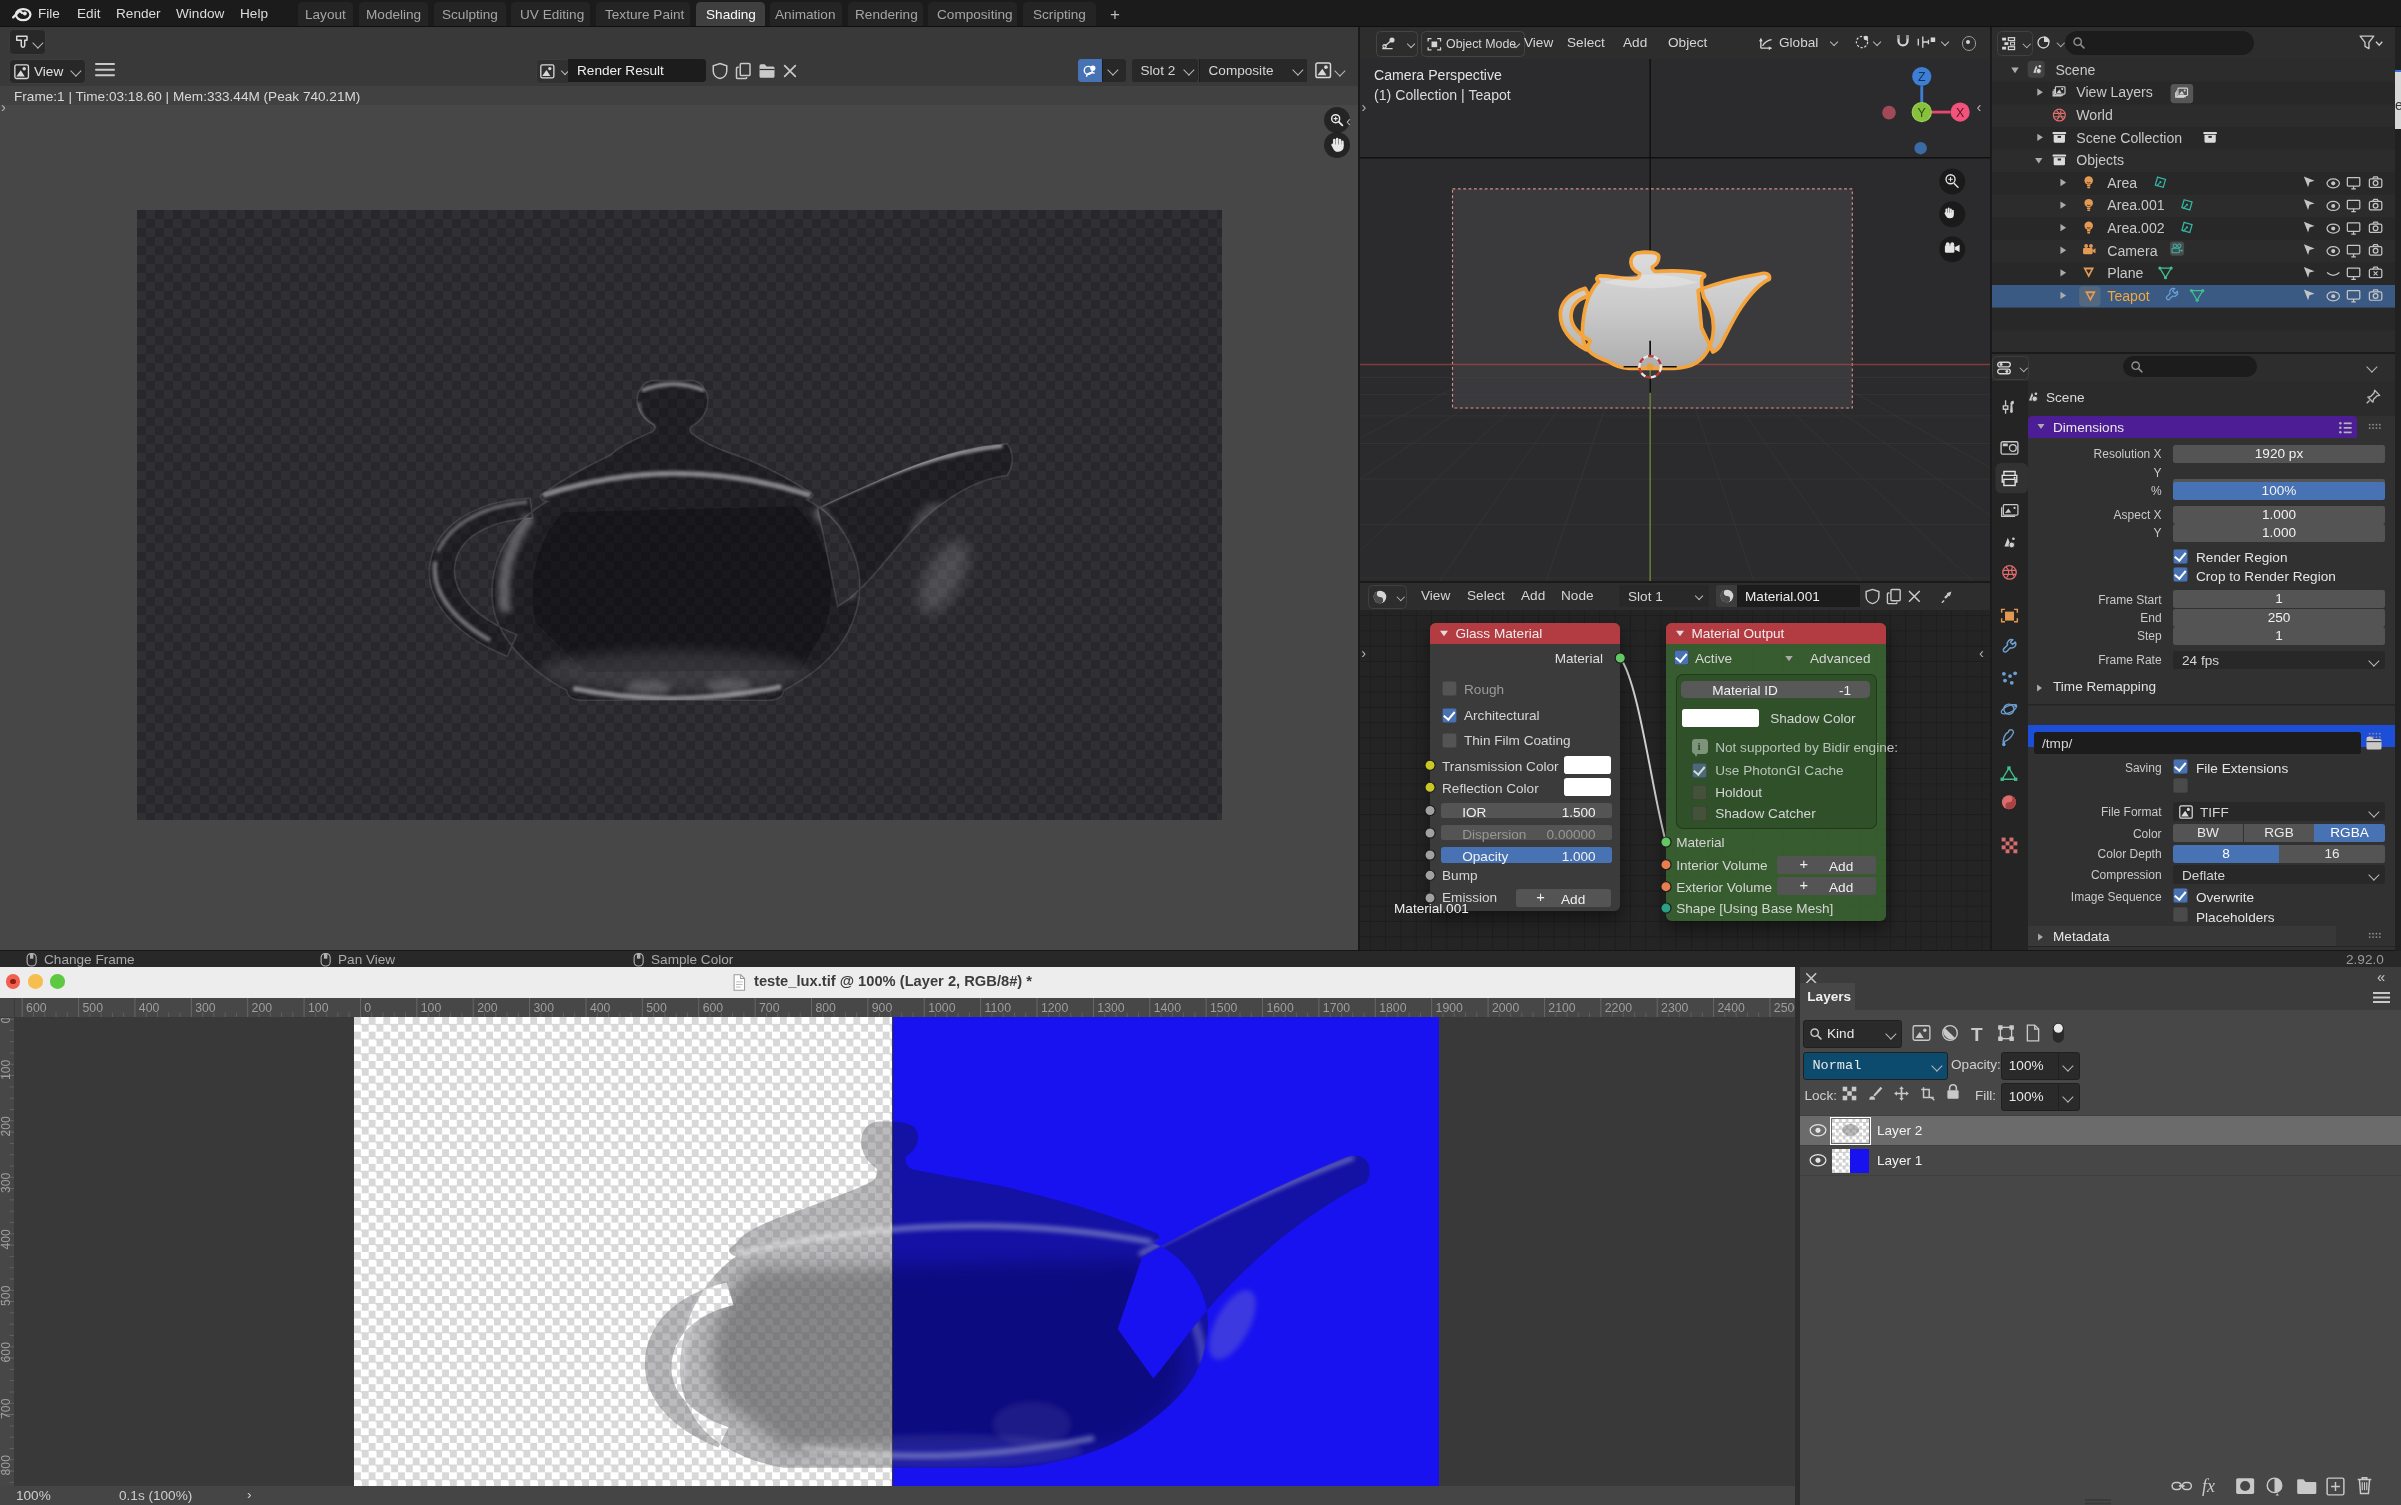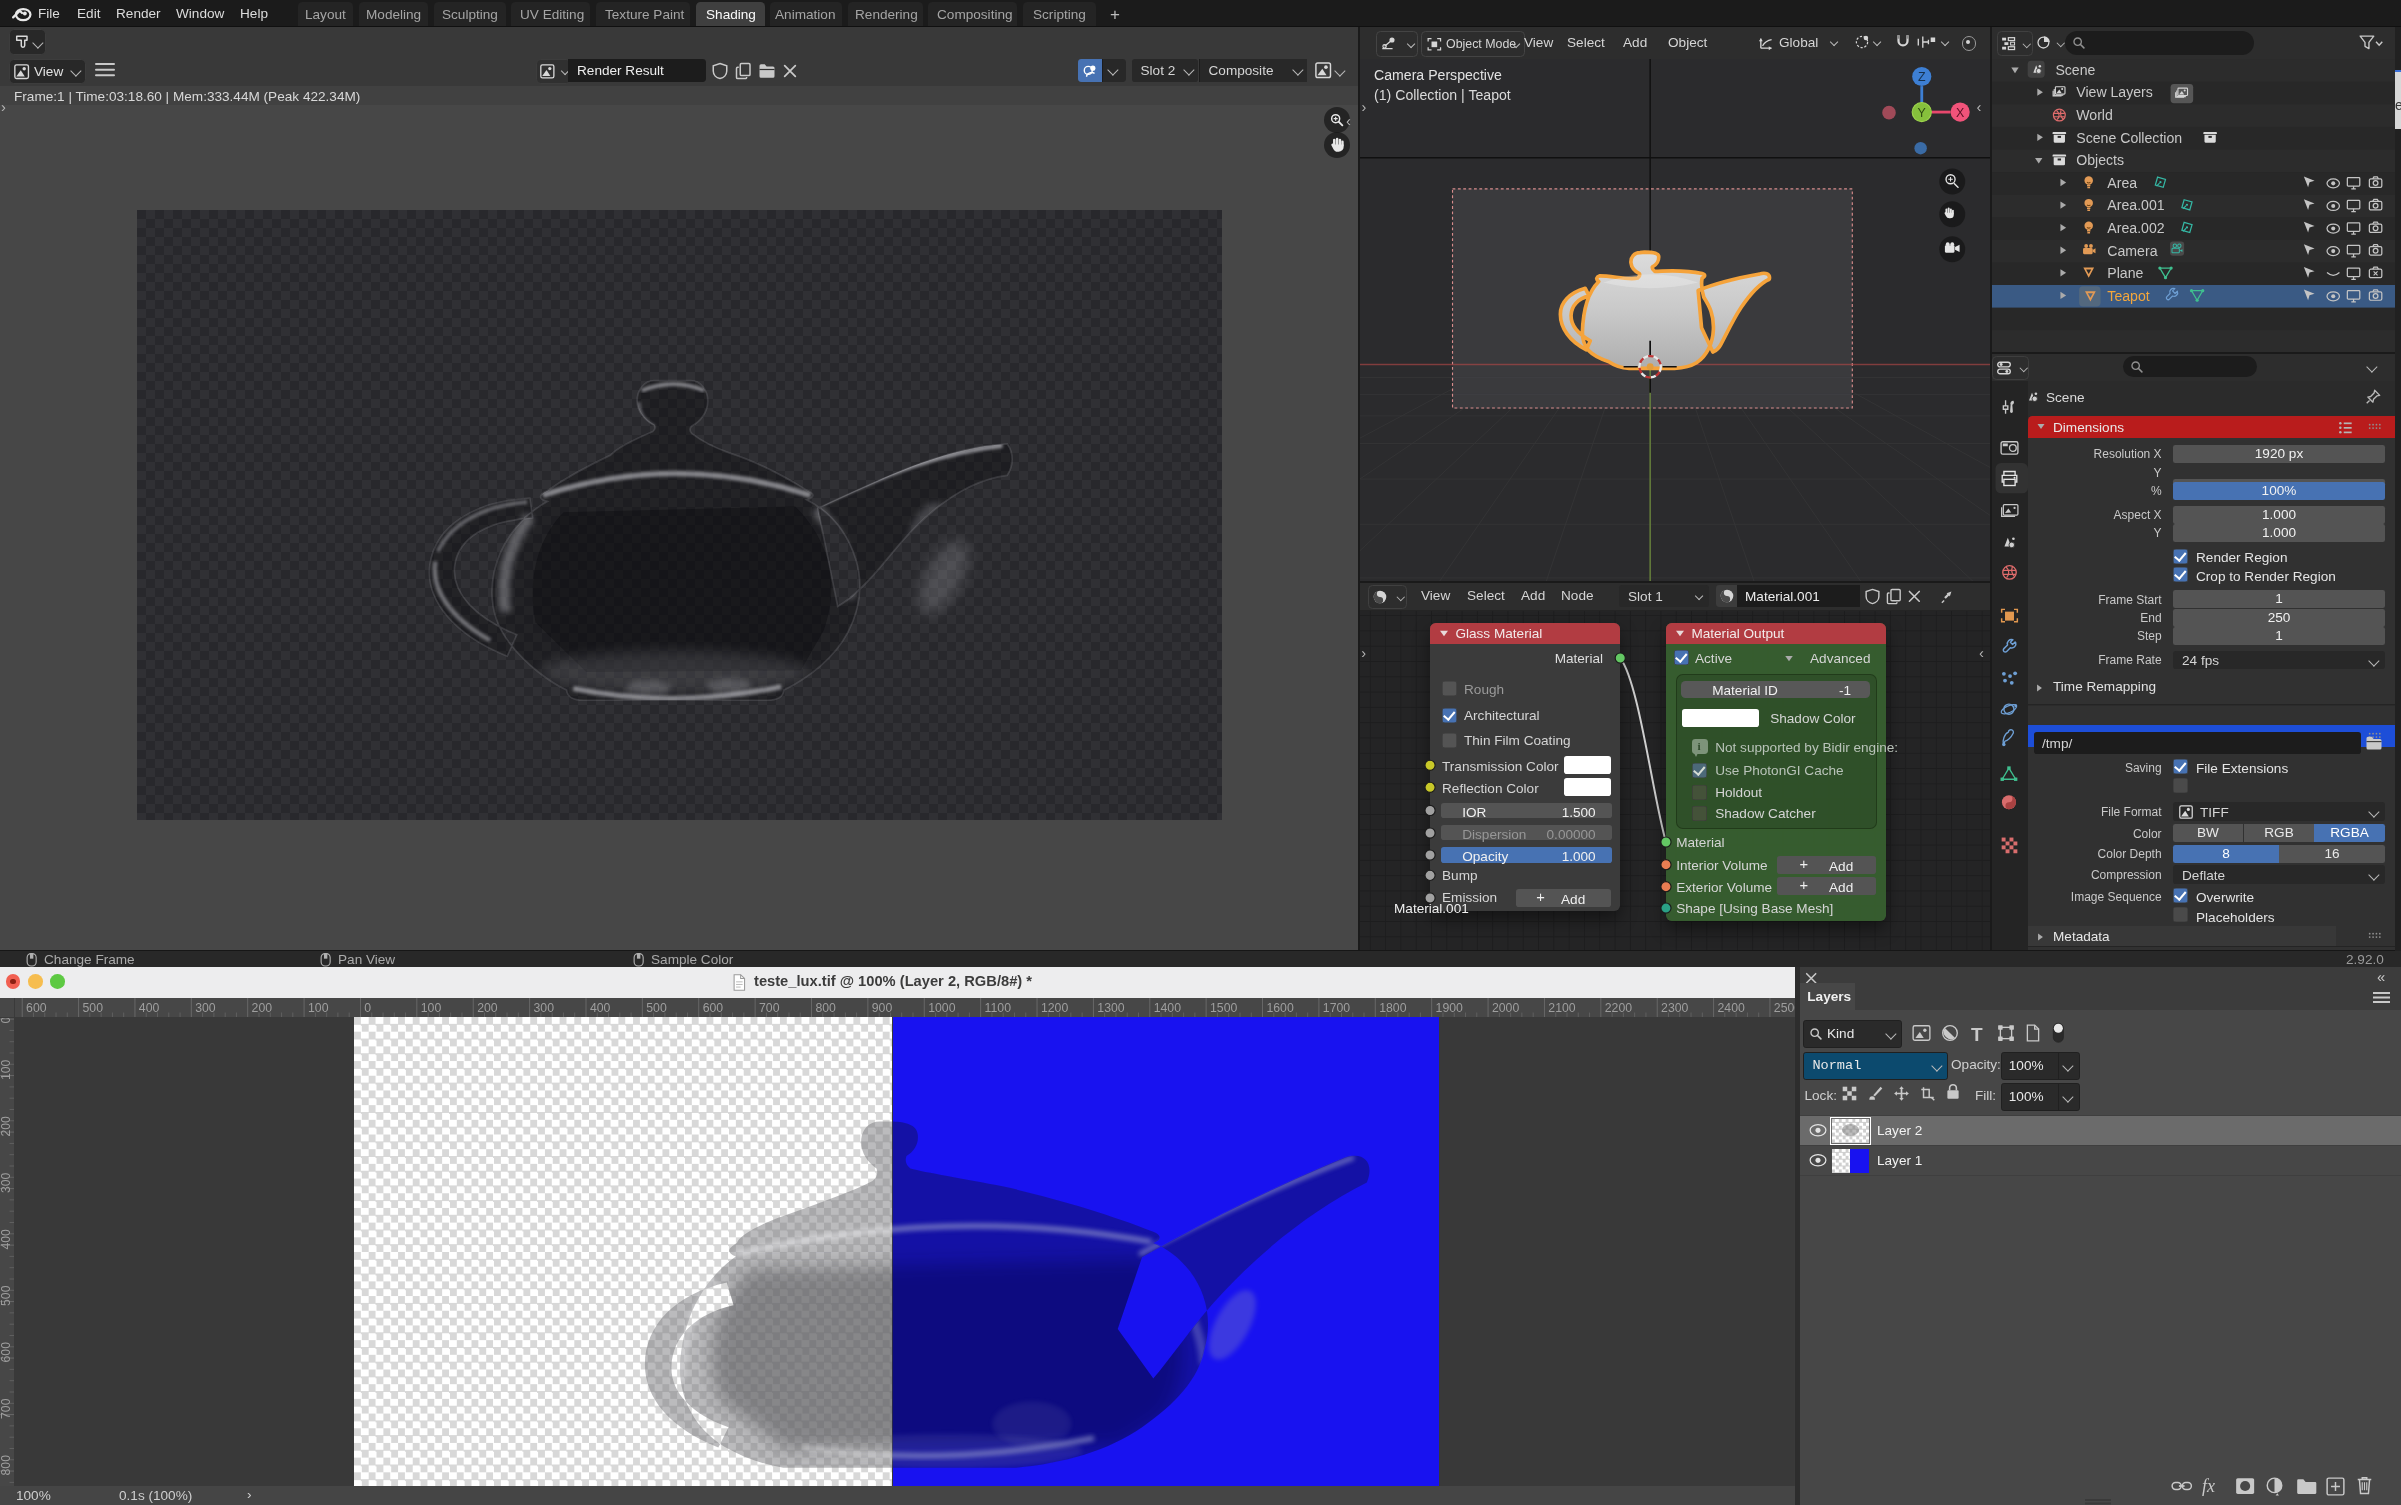--- a/index.html
+++ b/index.html
@@ -125,21 +125,21 @@
     </div>
     <div class="abs" style="left:1314px;top:32px;width:37px;height:23px;">
       <svg style="left:1.1px;top:3.4px;" width="16.4" height="16.4" viewBox="0 0 27 27">
         <rect x="1.5" y="1.5" width="24" height="24" rx="3" fill="none" stroke="#d9d9d9" stroke-width="2.4"></rect>
         <circle cx="18" cy="8.5" r="3" fill="#d9d9d9"></circle>
         <path d="M4 22 L12 11 L19 22 z" fill="#d9d9d9"></path>
       </svg>
       <div class="chevd" style="right:6.8px;top:8px;"></div>
     </div>
 
-    <div class="txt" style="left:14px;top:63px;color:#d8d8d8;">Frame:1 | Time:03:18.60 | Mem:333.44M (Peak 422.34M)</div>
+    <div class="txt" style="left:14px;top:63px;color:#d8d8d8;">Frame:1 | Time:03:18.60 | Mem:333.44M (Peak 740.21M)</div>
 
     <div class="abs" style="left:1324px;top:80px;width:26px;height:26px;border-radius:50%;background:rgba(24,24,24,.75);">
       <svg style="left:5.1px;top:5.1px;" width="16" height="16" viewBox="0 0 24 24">
           <circle cx="10" cy="10" r="6" fill="none" stroke="#e8e8e8" stroke-width="2.2"></circle>
           <path d="M14.5 14.5 L20 20" stroke="#e8e8e8" stroke-width="2.8" stroke-linecap="round"></path>
           <path d="M7 10 h6 M10 7 v6" stroke="#e8e8e8" stroke-width="1.8"></path>
         </svg>
     </div>
     <div class="abs" style="left:1324px;top:105px;width:26px;height:26px;border-radius:50%;background:rgba(24,24,24,.75);">
       <svg style="left:5.1px;top:4.5px;" width="16" height="17" viewBox="0 0 28 30">
@@ -731,21 +731,21 @@
         <path d="M10 21 L15 8 L20 21 Z" fill="#cfcfcf"></path>
         <circle cx="19.5" cy="18" r="4.5" fill="#cfcfcf" stroke="#2b2b2b" stroke-width="1.5"></circle>
         <circle cx="21.5" cy="9.5" r="2.2" fill="#cfcfcf"></circle>
       </svg>
     <div class="txt" style="left:55px;top:38px;color:#dadada;">Scene</div>
     <svg style="left:374px;top:35px;" width="17" height="17" viewBox="0 0 30 30">
         <path d="M17 4 l9 9 -5 1 -6 6 -1 5 -9 -9 5 -1 6 -6 z M8 22 l-5 5" fill="none" stroke="#b9b9b9" stroke-width="2.4" stroke-linejoin="round"></path>
       </svg>
 
     <div class="abs" style="left:37px;top:63px;width:373px;height:288px;background:#313131;border-radius:4.5px 4.5px 0 0;"></div>
-    <div class="abs" style="left:37px;top:63px;width:373px;height:21.5px;background:#b91c1c;border-radius:4.5px 4.5px 0 0;text-align:right;">
+    <div class="abs" style="left:37px;top:63px;width:329px;height:21.5px;background:#4c1d95;border-radius:4.5px 4.5px 0 0;text-align:right;">
       <div class="tri-d" style="left:8px;top:7.3px;transform:scale(.7);"></div>
       <div class="txt" style="left:25px;top:4.5px;color:#e8e8e8;">Dimensions</div>
       <svg style="left:310px;top:4.5px;" width="16" height="13.6" viewBox="0 0 28 24">
           <g fill="#b5b5b5">
             <circle cx="4" cy="4" r="2.2"></circle>
             <circle cx="4" cy="12" r="2.2"></circle>
             <circle cx="4" cy="20" r="2.2"></circle>
             <rect x="10" y="2.6" width="14" height="3"></rect>
             <rect x="10" y="10.6" width="14" height="3"></rect>
             <rect x="10" y="18.6" width="14" height="3"></rect>

